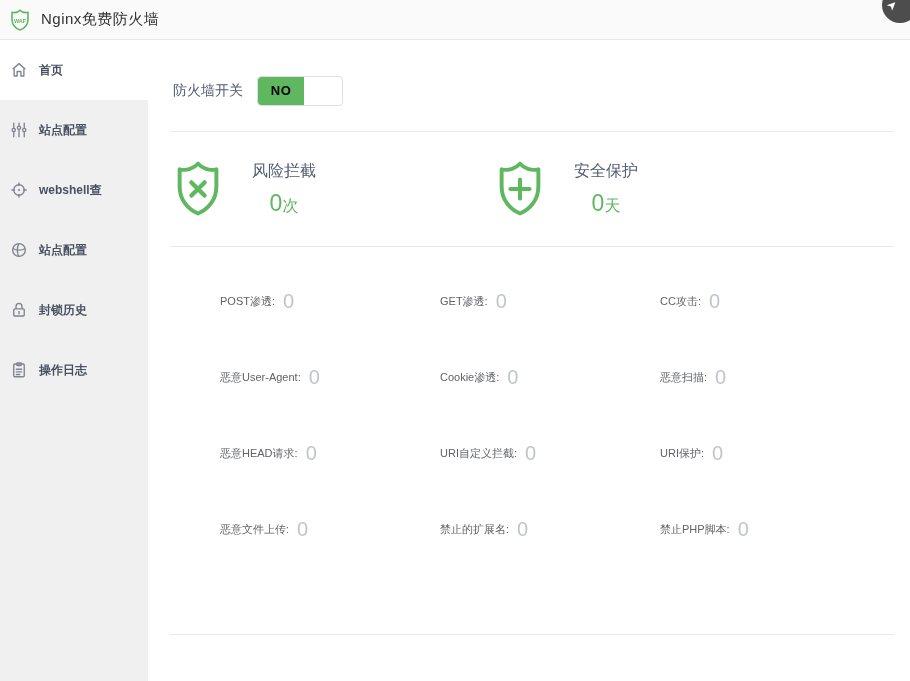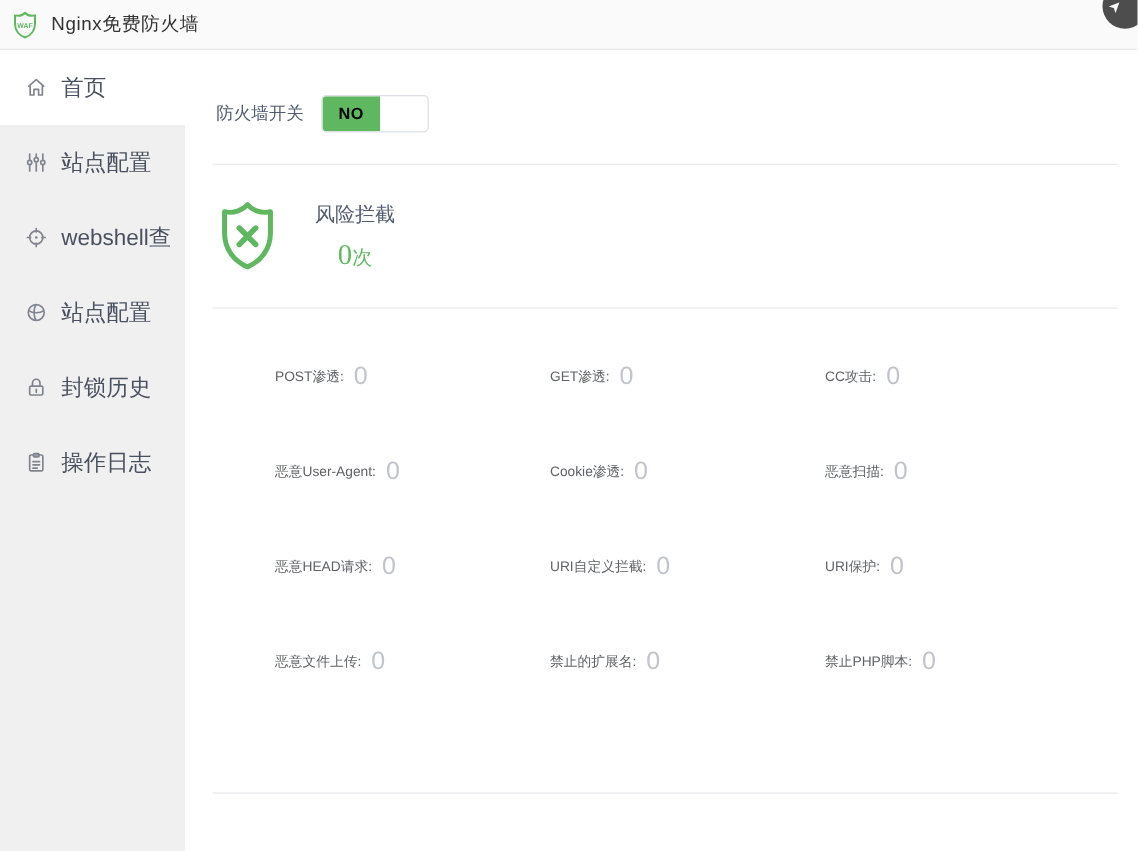--- a/index.html
+++ b/index.html
@@ -14,22 +14,22 @@
   .logo { width:24px; height:24px; flex:0 0 24px; }
   .app-title { margin-left:9px; font-size:15px; color:#333; letter-spacing:.5px; }
   .corner-fab { position:absolute; top:-13px; right:-8px; width:36px; height:36px;
     border-radius:50%; background:#4d4d4d; z-index:9; }
   .corner-fab .fab-arrow { position:absolute; left:5px; top:12px; color:#fff;
     font-size:12px; transform:rotate(-45deg); line-height:1; }
 
   
   .sidebar { position:absolute; left:0; top:40px; width:148px; height:641px;
     background:#f0f0f0; }
-  .nav-item { height:60px; display:flex; align-items:center; padding-left:20px;
-    cursor:pointer; font-size:18px; color:#495060; }
+  .nav-item { height:60px; display:flex; align-items:center; padding-left:10px;
+    cursor:pointer; font-size:12px; color:#495060;font-weight:bold; }
   .nav-item.active { background:#fff; }
   .nav-item .nav-icon { width:18px; height:18px; margin-right:11px; flex:0 0 18px;
     color:#80848f; }
   .nav-icon svg { width:18px; height:18px; display:block; }
 
   
   .main { position:absolute; left:148px; top:40px; width:762px; height:641px;
     background:#fff; }
   .wrap { margin-left:22px; margin-right:16px; }
 
@@ -38,21 +38,21 @@
   .toggle { position:relative; margin-left:14px; width:86px; height:30px;
     background:#fff; border:1px solid #dcdfe6; border-radius:4px; cursor:pointer;
     overflow:hidden; }
   .toggle-on { position:absolute; left:0; top:0; width:46px; height:28px;
     background:#5FB760; border-radius:3px 0 0 3px; color:#000000; font-size:13px;
     font-weight:bold; display:flex; align-items:center; justify-content:center;
     letter-spacing:.5px; }
 
   .divider { border-top:1px solid #e8eaec; height:0; }
 
-  .cards-row { height:114px; display:flex; align-items:center;font-family:Liberation Serif, serif; }
+  .cards-row { height:114px; display:flex; align-items:center; }
   .sum-card { display:flex; align-items:center; width:322px; }
   .shield { width:56px; height:60px; color:#5FB760; flex:0 0 56px; }
   .shield svg { width:56px; height:60px; display:block; }
   .sum-text { margin-left:26px; display:flex; flex-direction:column;
     align-items:center; }
   .sum-title { font-size:16px; color:#515a6e; }
   .sum-value { margin-top:8px; color:#5FB760; font-size:16px; }
   .sum-value .num { font-size:23px; }
 
   .stats { height:387px; display:grid; grid-template-columns:220px 220px auto;
@@ -182,20 +182,33 @@
                 <path d="M24.5 26.5 L39.5 41.5 M39.5 26.5 L24.5 41.5" stroke="currentColor" stroke-width="5" stroke-linecap="round" fill="none"></path>
               </svg>
             </span>
 
             <span class="sum-text">
               <span class="sum-title">风险拦截</span>
               <span class="sum-value"><span class="num">0</span><span>次</span></span>
             </span>
           </div>
 
+          <div class="sum-card">
+
+            <span class="shield">
+              <svg viewBox="0 0 64 68">
+                <path d="M32 5 C36.5 10.5 45 13.5 53 11.5 L53 31 C53 46 44 57 32 62 C20 57 11 46 11 31 L11 11.5 C19 13.5 27.5 10.5 32 5 Z" fill="none" stroke="currentColor" stroke-width="4.5" stroke-linejoin="round"></path>
+                <path d="M32 23 V45 M21 34 H43" stroke="currentColor" stroke-width="4.5" stroke-linecap="round" fill="none"></path>
+              </svg>
+            </span>
+            <span class="sum-text">
+              <span class="sum-title">安全保护</span>
+              <span class="sum-value"><span class="num">0</span><span>天</span></span>
+            </span>
+          </div>
 
       </div>
 
       <div class="divider"></div>
 
       <div class="stats">
 
           <div class="stat-cell">
             <span class="stat-label">POST渗透:</span>
             <span class="stat-value">0</span>

